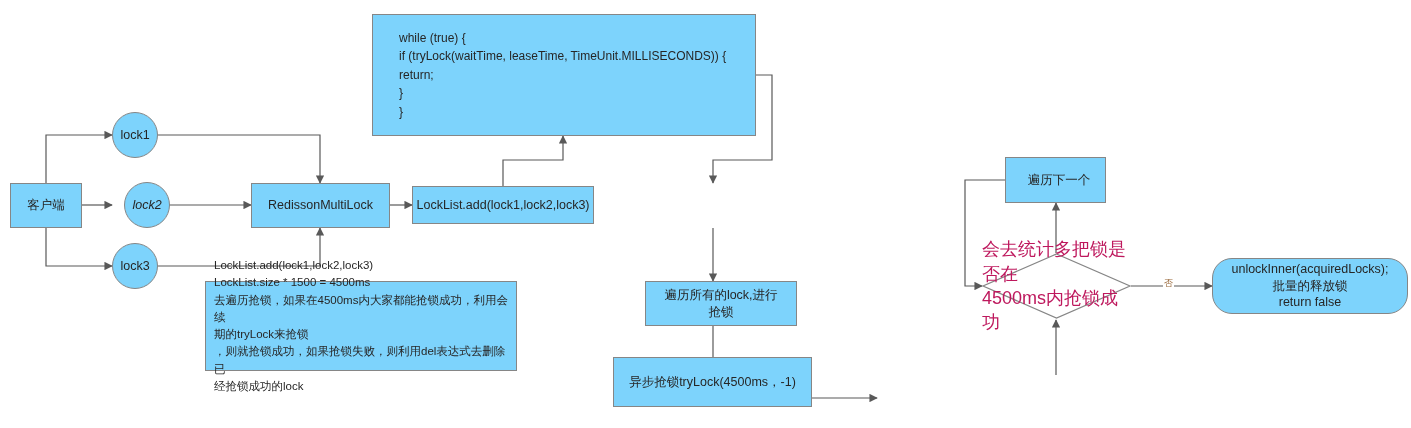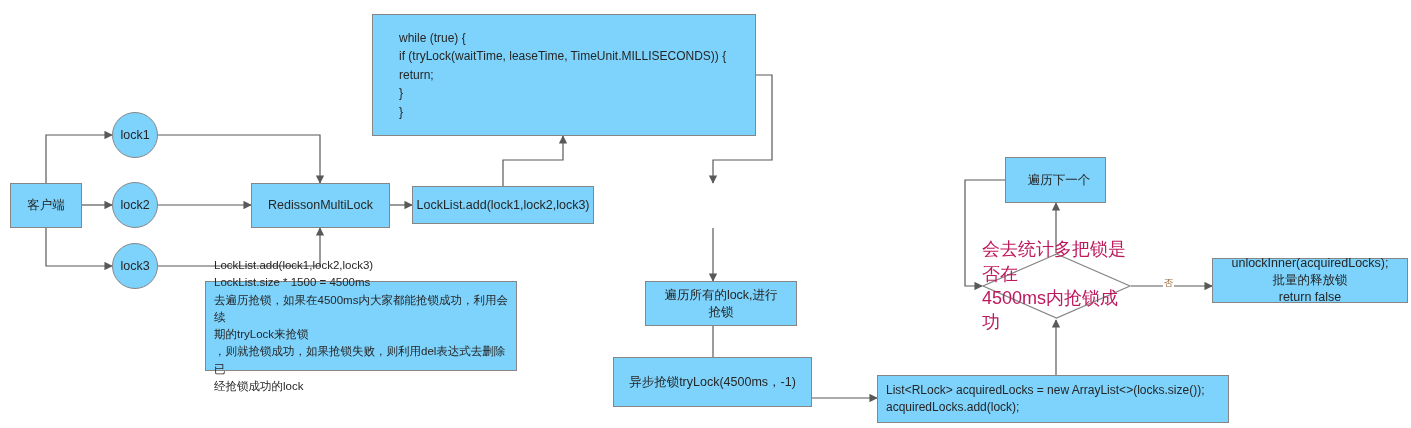--- a/index.html
+++ b/index.html
@@ -144,21 +144,21 @@
 
       <path d="M 1005 180 L 965 180 L 965 286 L 982 286"></path>
 
       <path d="M 1131 286 L 1212 286"></path>
     </g>
   </svg>
 
   <div class="node" style="left:10px; top:183px; width:72px; height:45px;">客户端</div>
 
   <div class="node circle" style="left:112px; top:112px; width:46px; height:46px;">lock1</div>
-  <div class="node circle" style="left:112px; top:182px; width:46px; height:46px;">lock2</div>
+  <div class="node circle" style="left:124px; top:182px; width:46px; height:46px;font-style:italic;">lock2</div>
   <div class="node circle" style="left:112px; top:243px; width:46px; height:46px;">lock3</div>
 
   <div class="node" style="left:251px; top:183px; width:139px; height:45px;text-align:center;">RedissonMultiLock</div>
 
   <div class="node" style="left:412px; top:186px; width:182px; height:38px;">LockList.add(lock1,lock2,lock3)</div>
 
   <div class="node codebox" style="left:372px; top:14px; width:384px; height:122px;">while (true) {
 if (tryLock(waitTime, leaseTime, TimeUnit.MILLISECONDS)) {
         return;
      }
@@ -170,32 +170,30 @@
 期的tryLock来抢锁
 ，则就抢锁成功，如果抢锁失败，则利用del表达式去删除已
 经抢锁成功的lock</div>
 
 
   <div class="node" style="left:645px; top:281px; width:152px; height:45px;">遍历所有的lock,进行
 抢锁</div>
 
   <div class="node" style="left:613px; top:357px; width:199px; height:50px;">异步抢锁tryLock(4500ms，-1)</div>
 
-  <div class="node leftcode" style="left:877px; top:375px; width:352px; height:48px;">List&lt;RLock&gt; acquiredLocks = new ArrayList&lt;&gt;(locks.size());
- acquiredLocks.add(lock);</div>
 
   <div class="node" style="left:1005px; top:157px; width:101px; height:46px;padding-left:7px;">遍历下一个</div>
 
   <div class="diamond-wrap" style="left:982px; top:253px; width:149px; height:66px;">
     <svg width="149" height="66" viewBox="0 0 149 66" xmlns="http://www.w3.org/2000/svg">
       <polygon points="74.5,1 148,33 74.5,65 1,33" fill="#ffffff" stroke="#868686" stroke-width="1.2"></polygon>
     </svg>
     <div class="diamond-label">会去统计多把锁是否在
 4500ms内抢锁成功</div>
   </div>
 
   <div class="edge-label" style="left:1163px; top:279px;">否</div>
 
-  <div class="node" style="left:1212px; top:258px; width:196px; height:45px;">unlockInner(acquiredLocks);
+  <div class="node" style="left:1212px; top:258px; width:196px; height:56px;border-radius:20px;">unlockInner(acquiredLocks);
 批量的释放锁
 return false</div>
 
 </div>
 
 </body></html>

